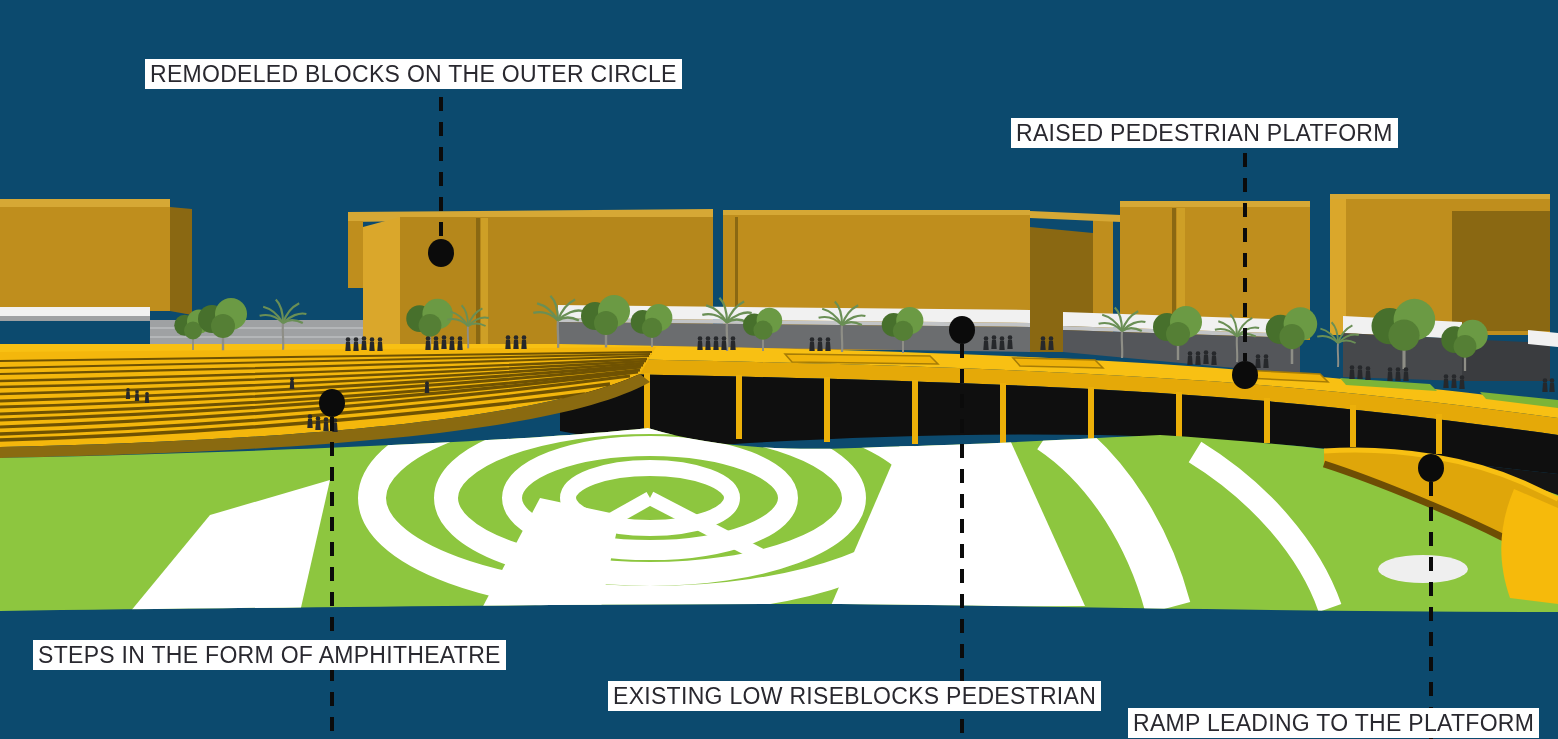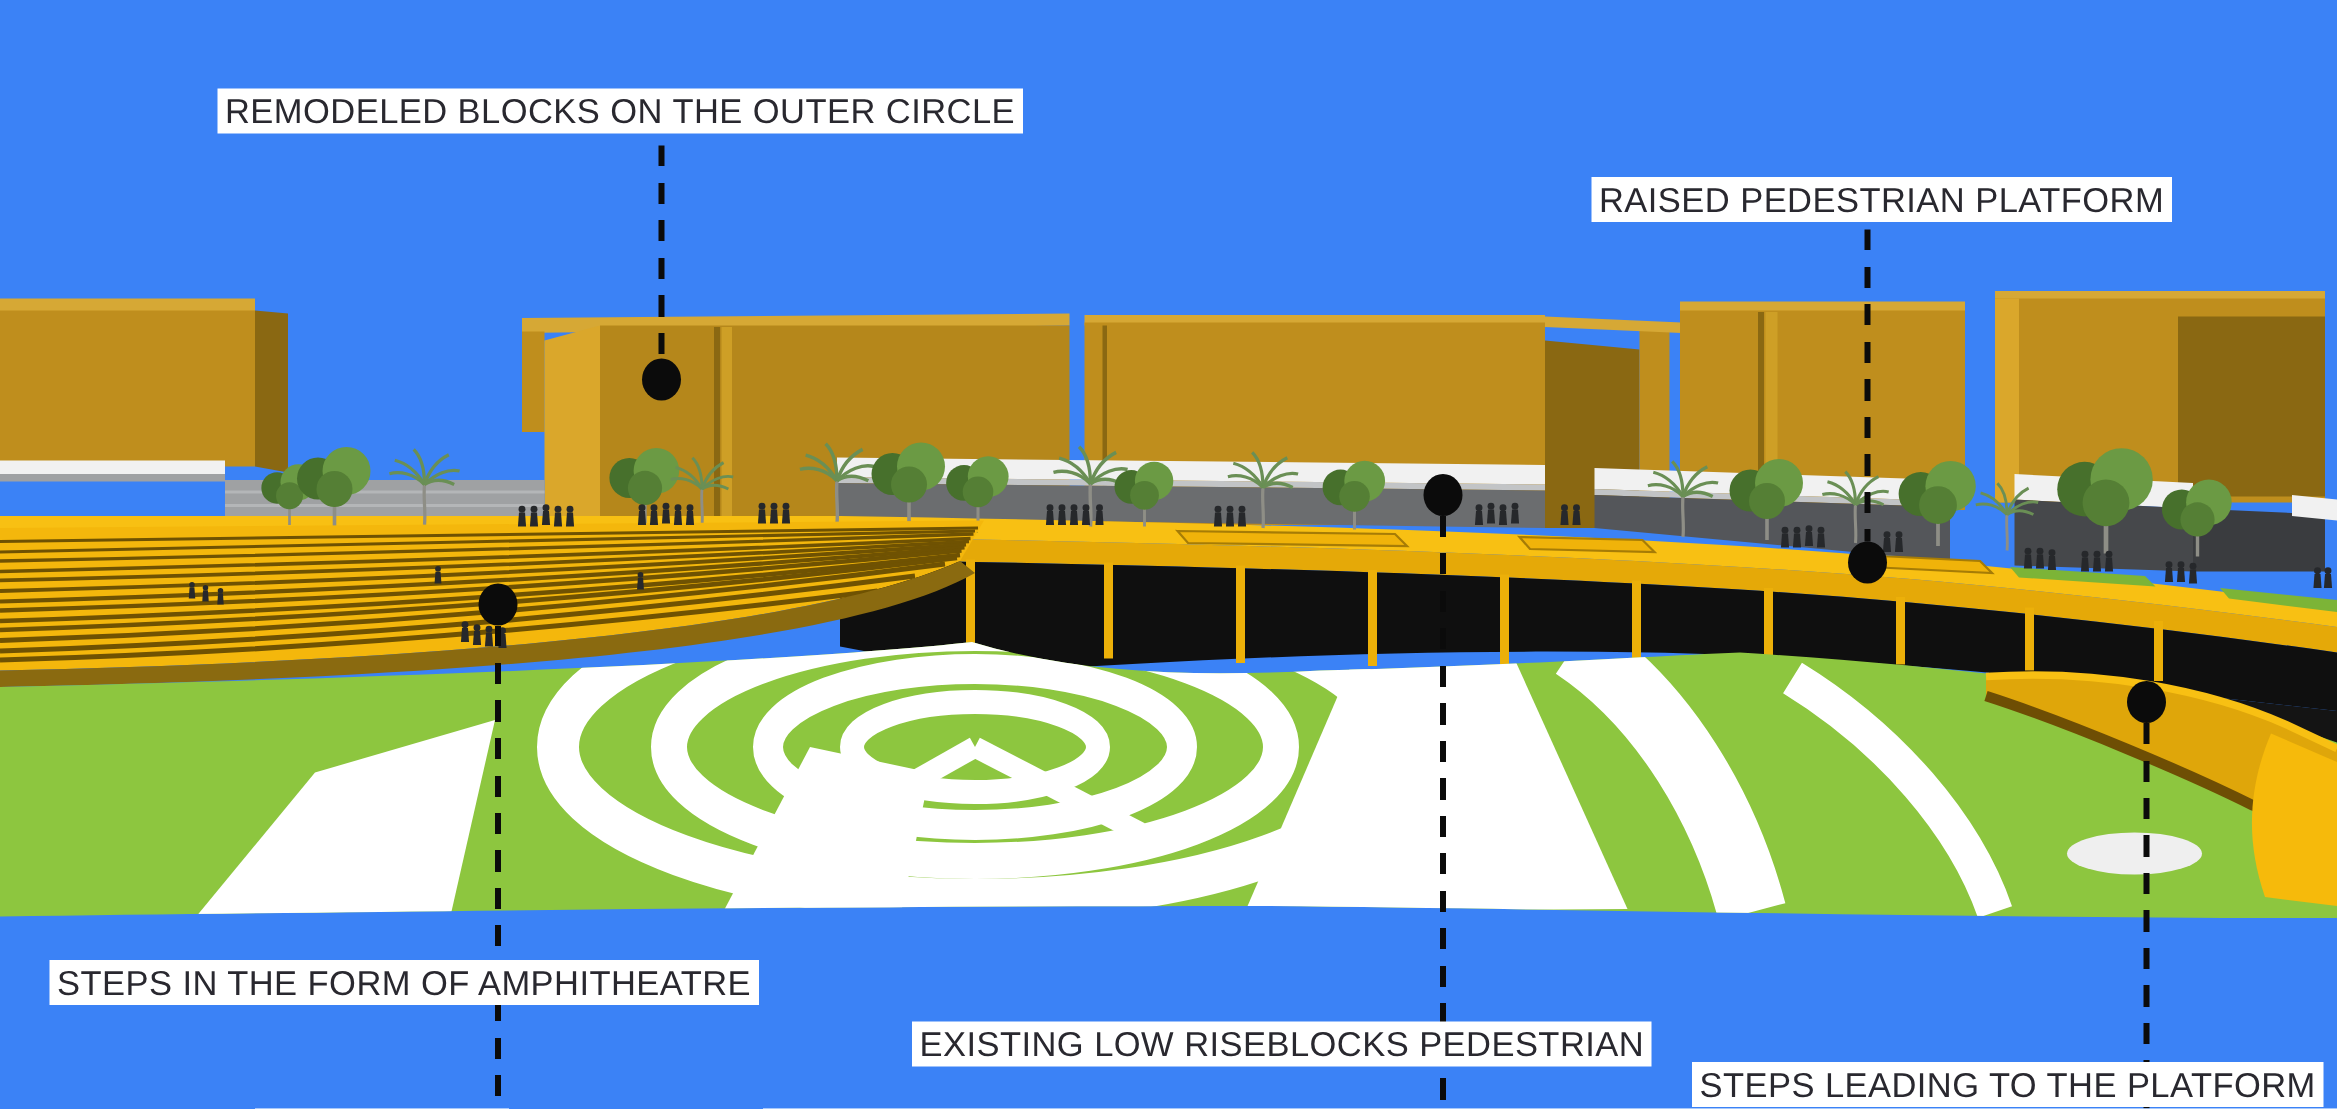--- a/index.html
+++ b/index.html
@@ -1,16 +1,16 @@
 <!DOCTYPE html>
 <html style="--ink: #29282f; --marker: #0b0b0b; --building-ochre: #bf8e1d; --building-ochre-light: #d6a835; --building-ochre-lit: #daa72b; --building-ochre-dark: #8a6812; --slab-white: #f1f1f1; --slab-edge: #c2c4c6; --wall-gray: #6b6d6f; --wall-gray-dark: #46484b; --plaza-gray: #9fa1a3; --platform-yellow: #f6ba0b; --platform-top: #f8c013; --platform-fascia: #e5a908; --column-yellow: #ecb009; --steps-yellow: #f4b70c; --steps-shadow: #6f5202; --steps-rim: #8a6a10; --shadow-black: #0f0f0f; --lawn-green: #8dc63f; --path-white: #ffffff; --hedge-olive: #5e7326; --ramp-shade: #dfa60a; --ramp-dark-edge: #6e4e04; --people: #26282b; --tree-green: #6b9a44; --tree-green-dark: #47702c; --tree-green-mid: #557f35; --palm-green: #6a8f55; --trunk-gray: #8e8e86;"><head>
 <meta charset="utf-8">
 <style>
   html,body{margin:0;padding:0;background:#ffffff;}
-  .canvas{position:relative;width:1558px;height:739px;overflow:hidden;background:#3b82f6;
+  .canvas{position:relative;width:1558px;height:739px;overflow:hidden;background:#0c4a6e;
           font-family:"Liberation Sans",sans-serif;}
   .scene{position:absolute;left:0;top:0;width:1558px;height:739px;}
 
   
   .f-ochre{fill:var(--building-ochre);}
   .f-ochre-light{fill:var(--building-ochre-light);}
   .f-ochre-lit{fill:var(--building-ochre-lit);}
   .f-ochre-dark{fill:var(--building-ochre-dark);}
   .f-slab{fill:var(--slab-white);}
   .f-slab-edge{fill:var(--slab-edge);}
@@ -289,25 +289,25 @@
 
   <div class="dot" style="left:428px;top:239px"></div>
   <div class="dot" style="left:1232px;top:361px"></div>
   <div class="dot" style="left:319px;top:389px"></div>
   <div class="dot" style="left:949px;top:316px"></div>
   <div class="dot" style="left:1418px;top:454px"></div>
 
   <div class="ann" style="left:145px;top:59px">
     <span>REMODELED BLOCKS ON THE OUTER CIRCLE</span>
   </div>
-  <div class="ann" style="left:1061px;top:118px">
+  <div class="ann" style="left:1011px;top:118px">
     <span>RAISED PEDESTRIAN PLATFORM</span>
   </div>
   <div class="ann" style="left:33px;top:640px">
     <span>STEPS IN THE FORM OF AMPHITHEATRE</span>
   </div>
   <div class="ann" style="left:608px;top:681px">
     <span>EXISTING LOW RISEBLOCKS PEDESTRIAN</span>
   </div>
   <div class="ann" style="left:1128px;top:708px">
-    <span>STEPS LEADING TO THE PLATFORM</span>
+    <span>RAMP LEADING TO THE PLATFORM</span>
   </div>
 </div>
 
 </body></html>

